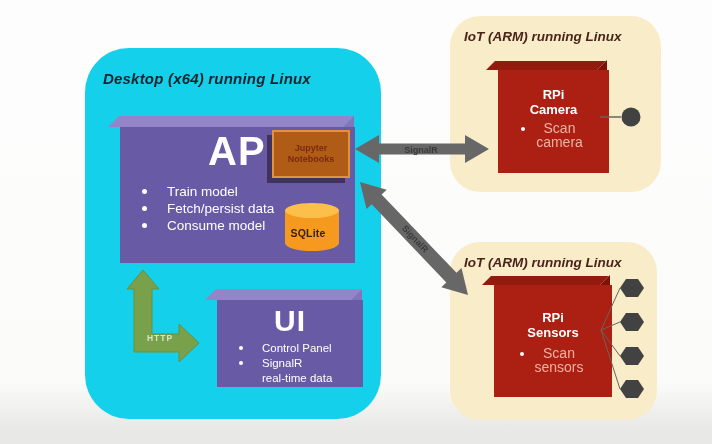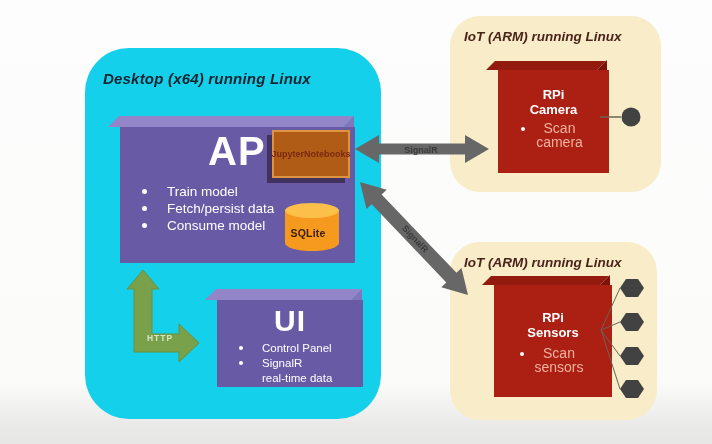--- a/index.html
+++ b/index.html
@@ -62,21 +62,21 @@
   }
   .bullet-row .btxt{
     position:absolute;left:47px;top:0;
     font-size:13.5px;color:#ffffff;white-space:nowrap;
   }
   
   .jupyter-box{
     position:absolute;left:152px;top:3px;width:78px;height:48px;
     background:#b05c17;border:2px solid #dd9440;box-sizing:border-box;
     box-shadow:-5px 5px 0 #40325c;
-    display:flex;flex-direction:row;align-items:center;justify-content:center;
+    display:flex;flex-direction:column;align-items:center;justify-content:center;
   }
   .jupyter-box .jline{
     font-size:9px;font-weight:bold;color:#7c2810;line-height:11px;text-align:center;
   }
   
   .sqlite-cyl{position:absolute;left:165px;top:76px;width:38px;height:48px;padding-left:8px;}
   .sqlite-cyl .cyl-top{
     position:absolute;left:0;top:0;width:54px;height:15px;border-radius:50%;
     background:#fcc04a;z-index:2;
   }

